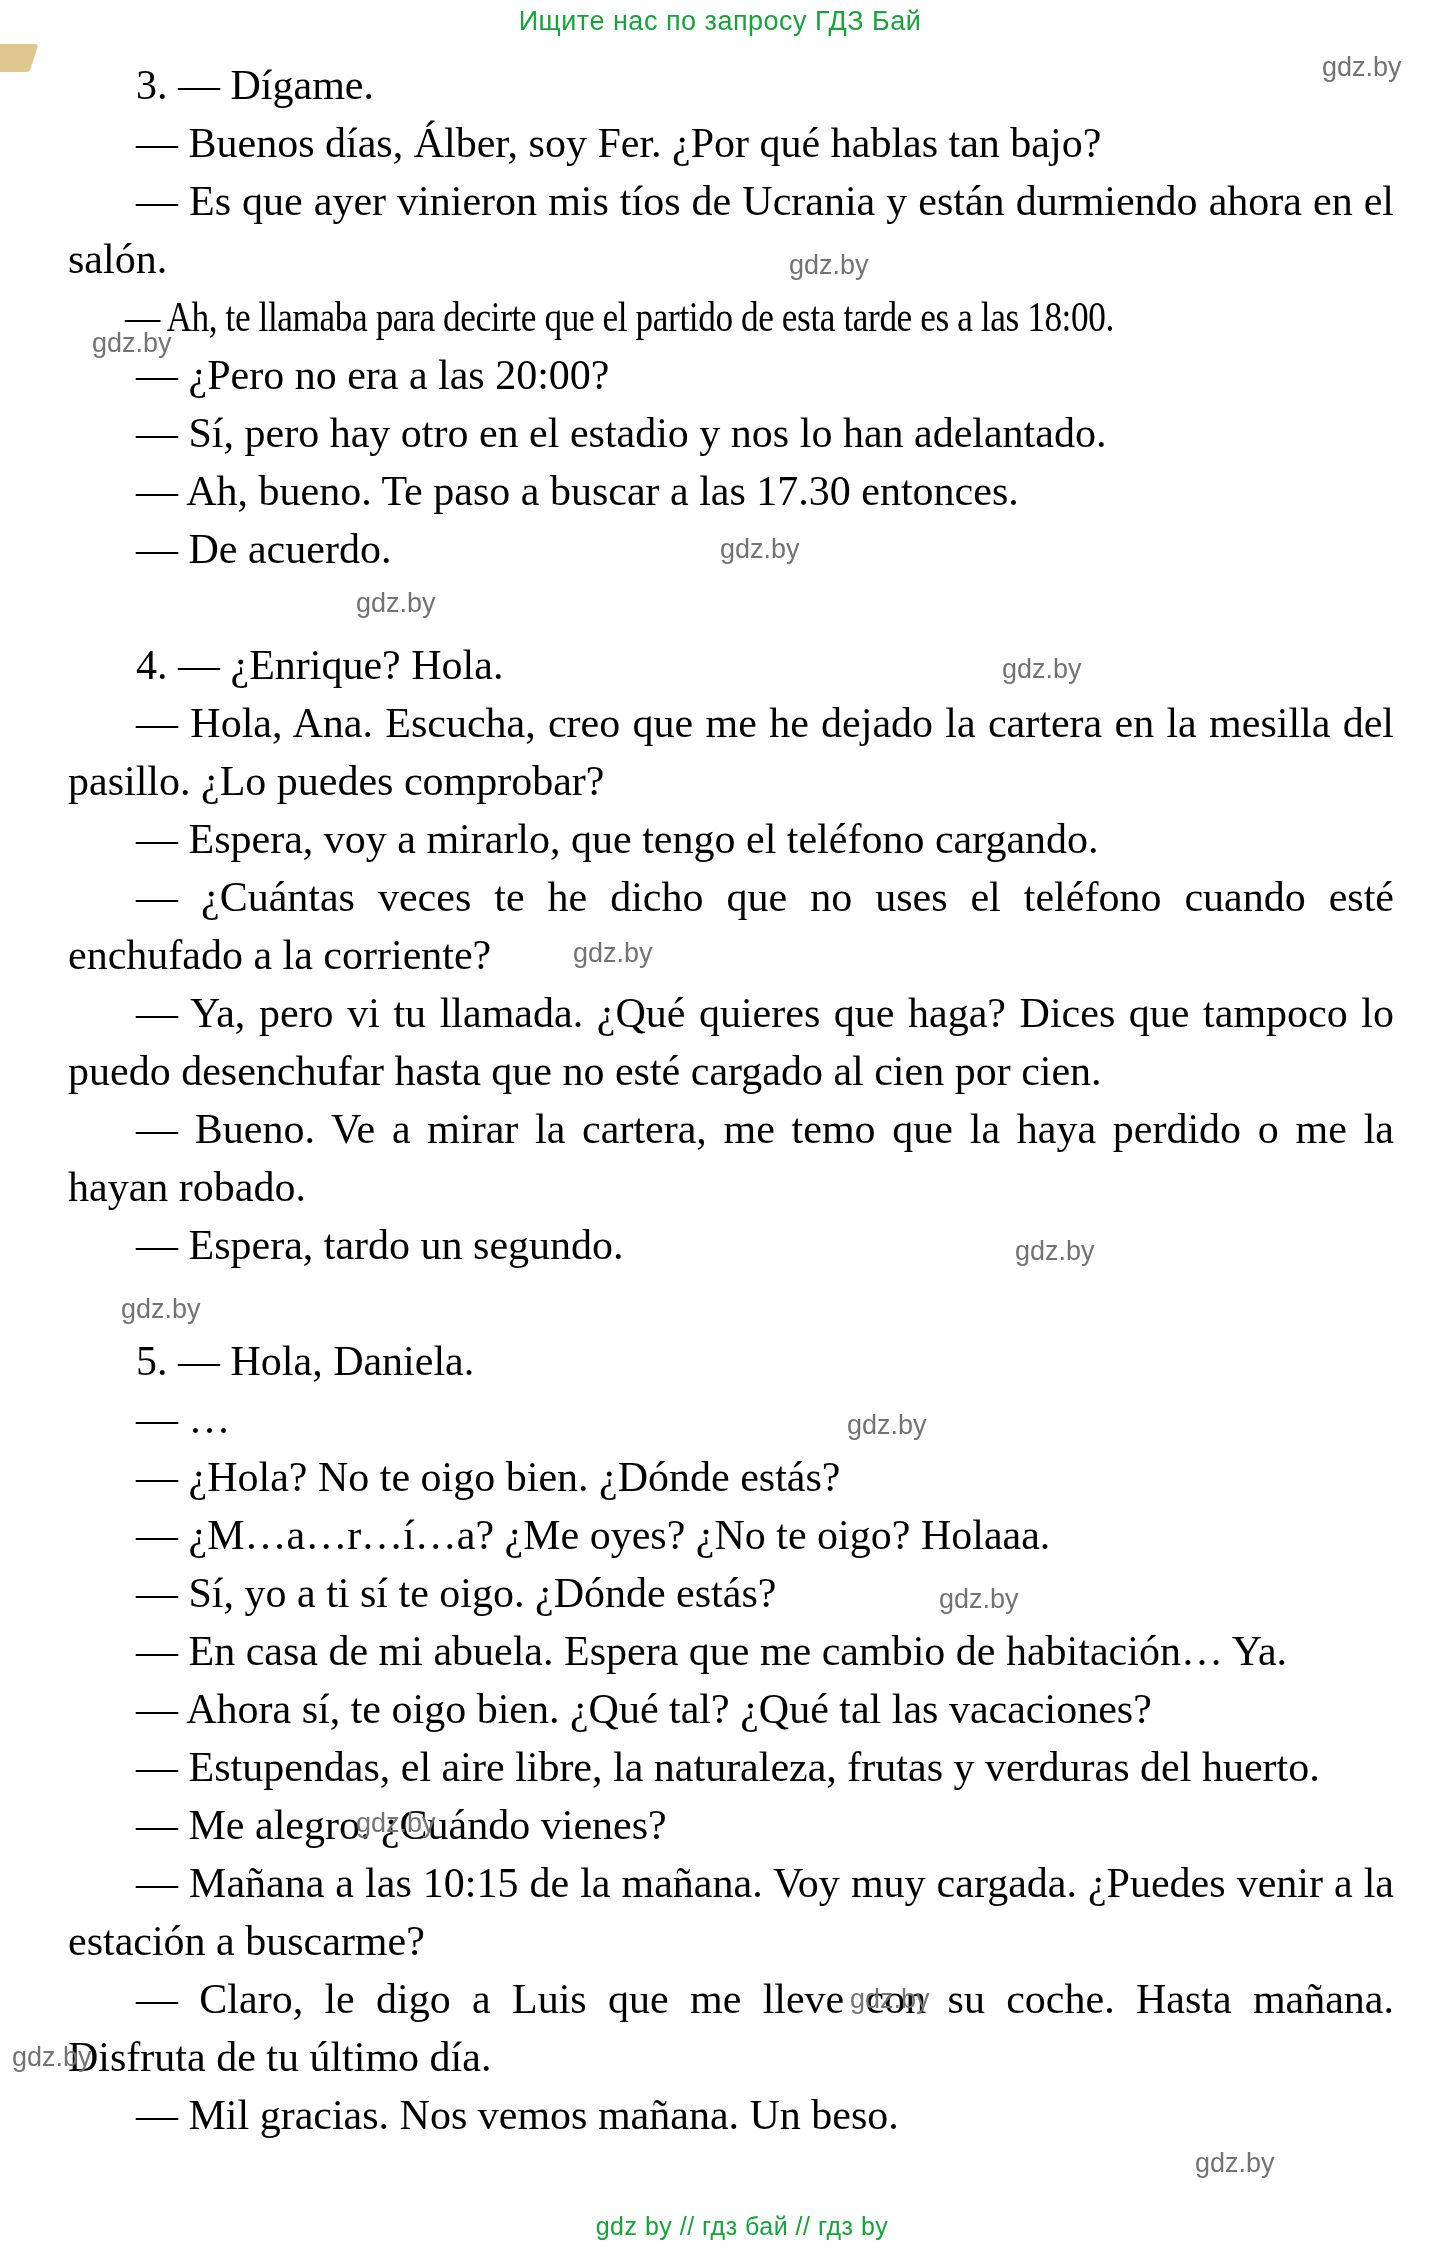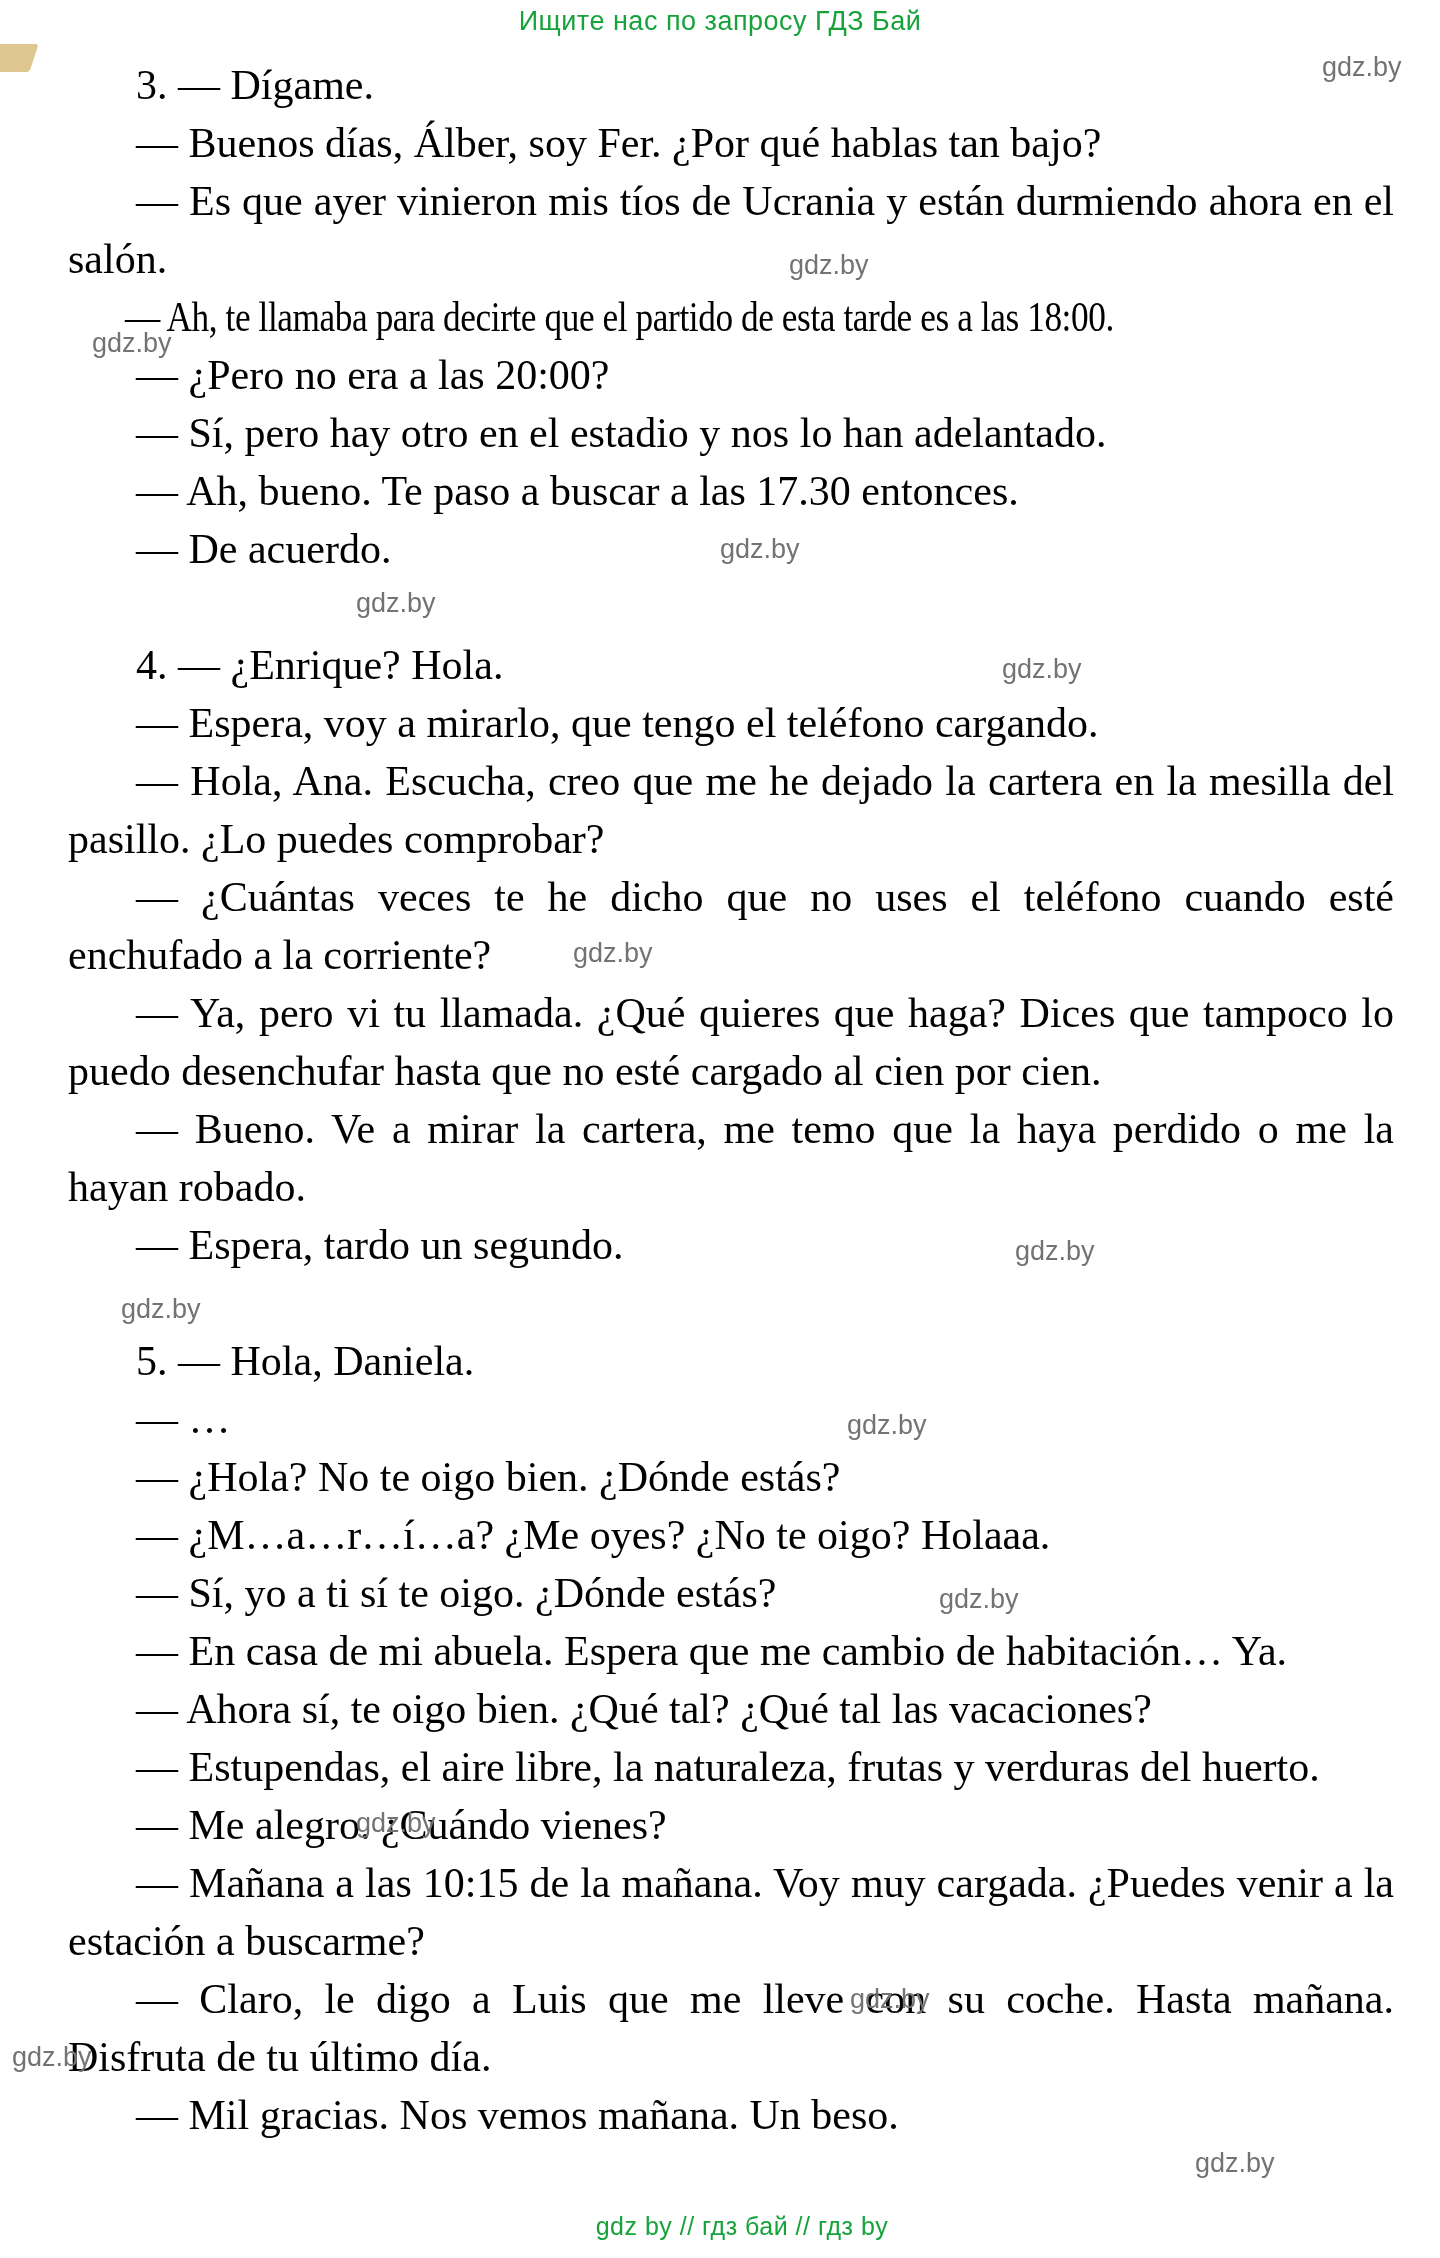--- a/index.html
+++ b/index.html
@@ -93,22 +93,22 @@
   <div class="content">
       <p>3. — Dígame.</p>
       <p>— Buenos días, Álber, soy Fer. ¿Por qué hablas tan bajo?</p>
       <p>— Es que ayer vinieron mis tíos de Ucrania y están durmiendo ahora en el salón.</p>
       <p class="condensed">— Ah, te llamaba para decirte que el partido de esta tarde es a las 18:00.</p>
       <p>— ¿Pero no era a las 20:00?</p>
       <p>— Sí, pero hay otro en el estadio y nos lo han adelantado.</p>
       <p>— Ah, bueno. Te paso a buscar a las 17.30 entonces.</p>
       <p>— De acuerdo.</p>
       <p class="sec">4. — ¿Enrique? Hola.</p>
+      <p>— Hola, Ana. Escucha, creo que me he dejado la cartera en la mesilla del pasillo. ¿Lo puedes comprobar?</p>
       <p>— Espera, voy a mirarlo, que tengo el teléfono cargando.</p>
-      <p>— Hola, Ana. Escucha, creo que me he dejado la cartera en la mesilla del pasillo. ¿Lo puedes comprobar?</p>
       <p>— ¿Cuántas veces te he dicho que no uses el teléfono cuando esté enchufado a la corriente?</p>
       <p>— Ya, pero vi tu llamada. ¿Qué quieres que haga? Dices que tam­poco lo puedo desenchufar hasta que no esté cargado al cien por cien.</p>
       <p>— Bueno. Ve a mirar la cartera, me temo que la haya perdido o me la hayan robado.</p>
       <p>— Espera, tardo un segundo.</p>
       <p class="sec">5. — Hola, Daniela.</p>
       <p>— …</p>
       <p>— ¿Hola? No te oigo bien. ¿Dónde estás?</p>
       <p>— ¿M…a…r…í…a? ¿Me oyes? ¿No te oigo? Holaaa.</p>
       <p>— Sí, yo a ti sí te oigo. ¿Dónde estás?</p>
       <p>— En casa de mi abuela. Espera que me cambio de habitación… Ya.</p>

